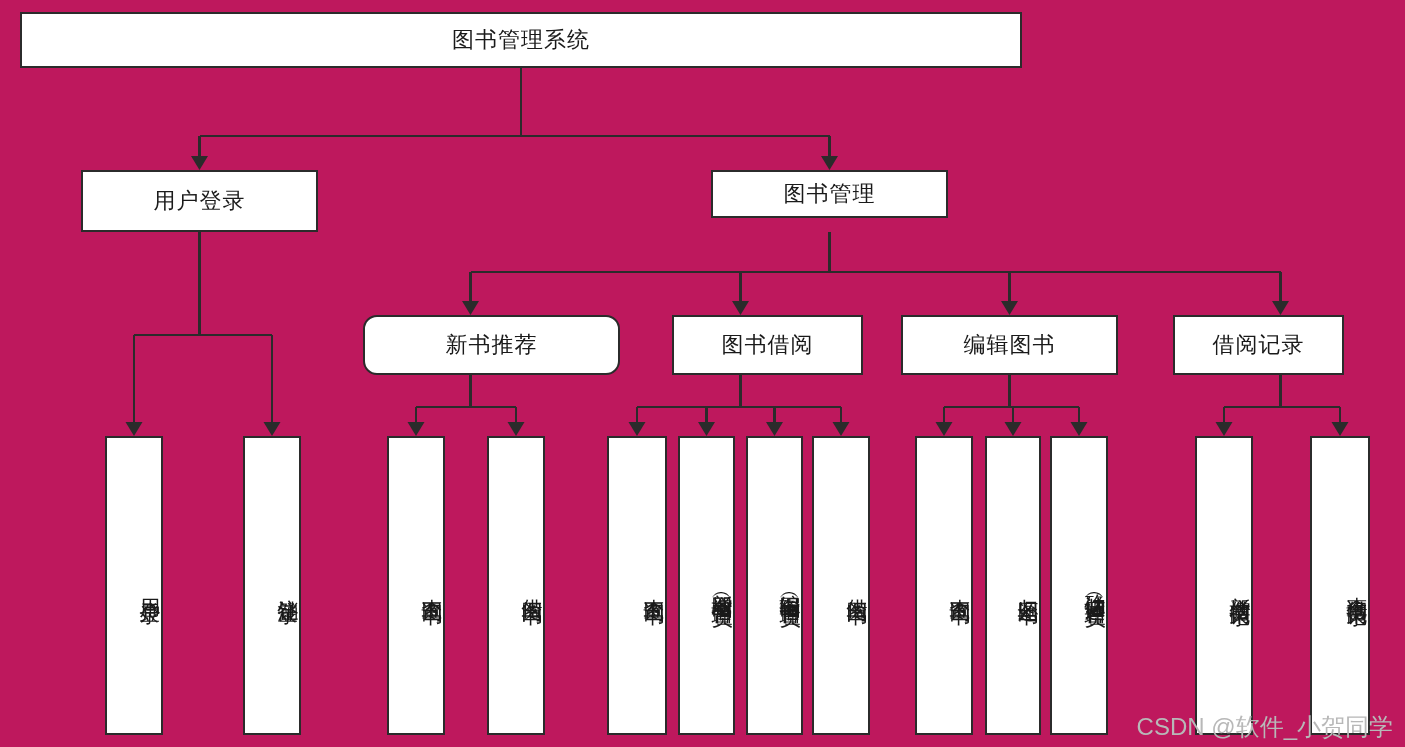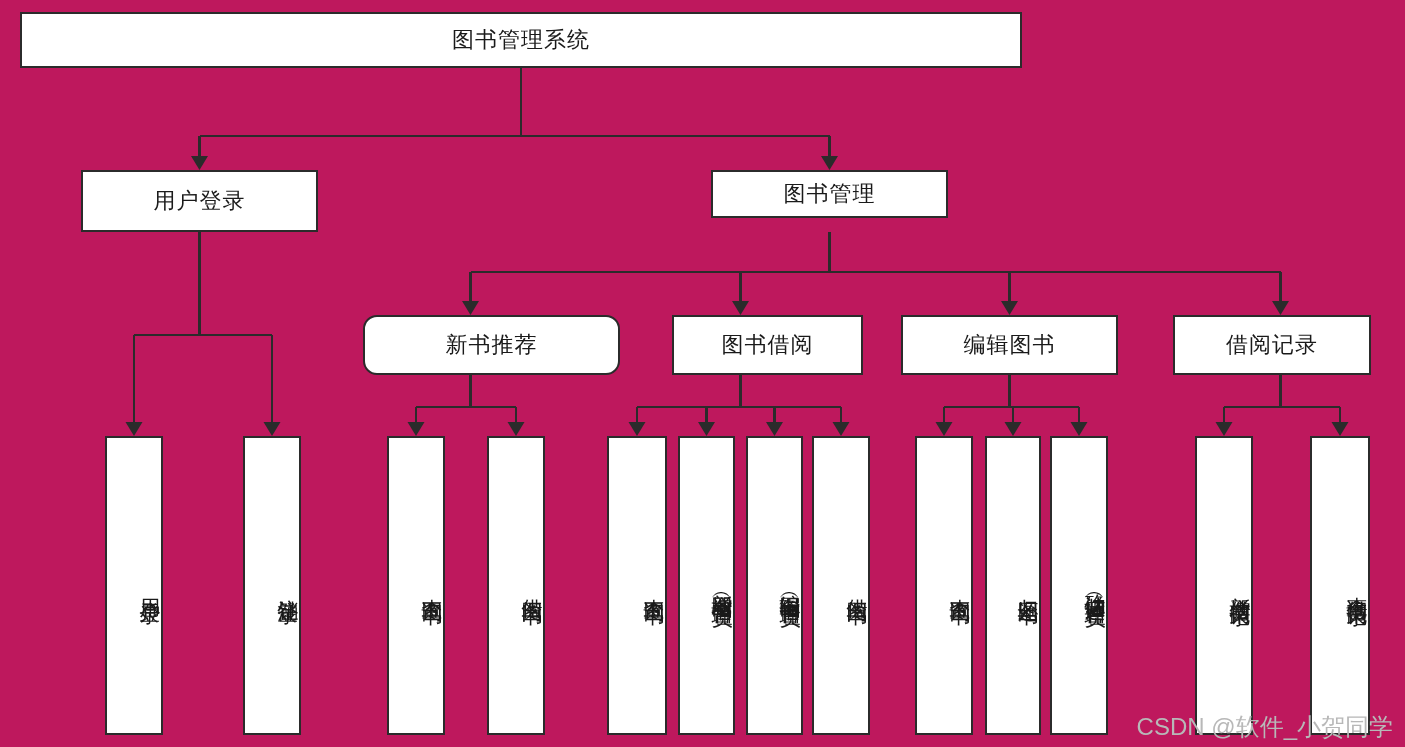--- a/index.html
+++ b/index.html
@@ -140,21 +140,21 @@
 
   <div class="node horiz" style="left:363px;top:315px;width:257px;height:60px;border-radius:14px;">
     <span>新书推荐</span>
   </div>
   <div class="node horiz" style="left:633px;top:315px;width:191px;height:60px;margin-left:39px;">
     <span>图书借阅</span>
   </div>
   <div class="node horiz" style="left:901px;top:315px;width:217px;height:60px;">
     <span>编辑图书</span>
   </div>
-  <div class="node horiz" style="left:1173px;top:315px;width:198px;height:60px;">
+  <div class="node horiz" style="left:1173px;top:315px;width:171px;height:60px;">
     <span>借阅记录</span>
   </div>
 
   <div class="node vert" style="left:105px;top:436px;width:58px;height:299px;">
     <span>用户登录</span>
   </div>
   <div class="node vert" style="left:243px;top:436px;width:58px;height:299px;">
     <span>注销登录</span>
   </div>
 

